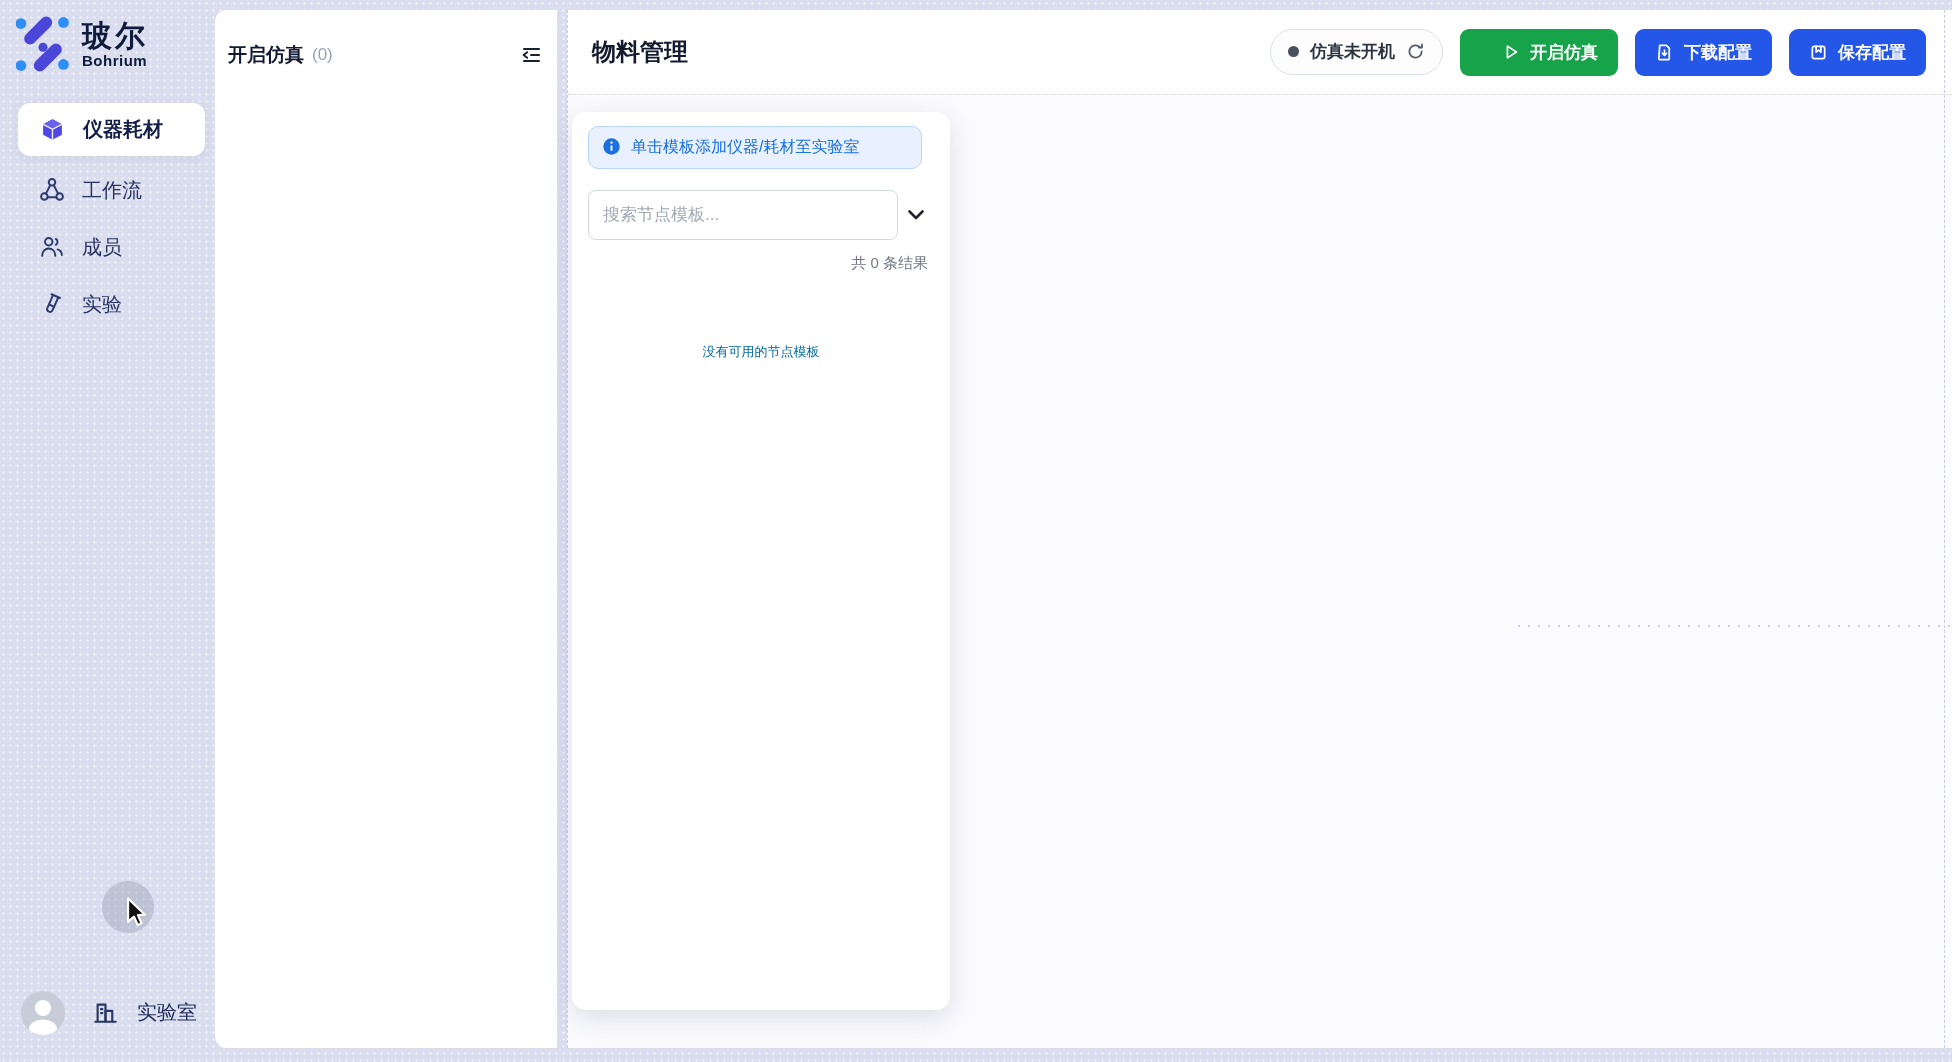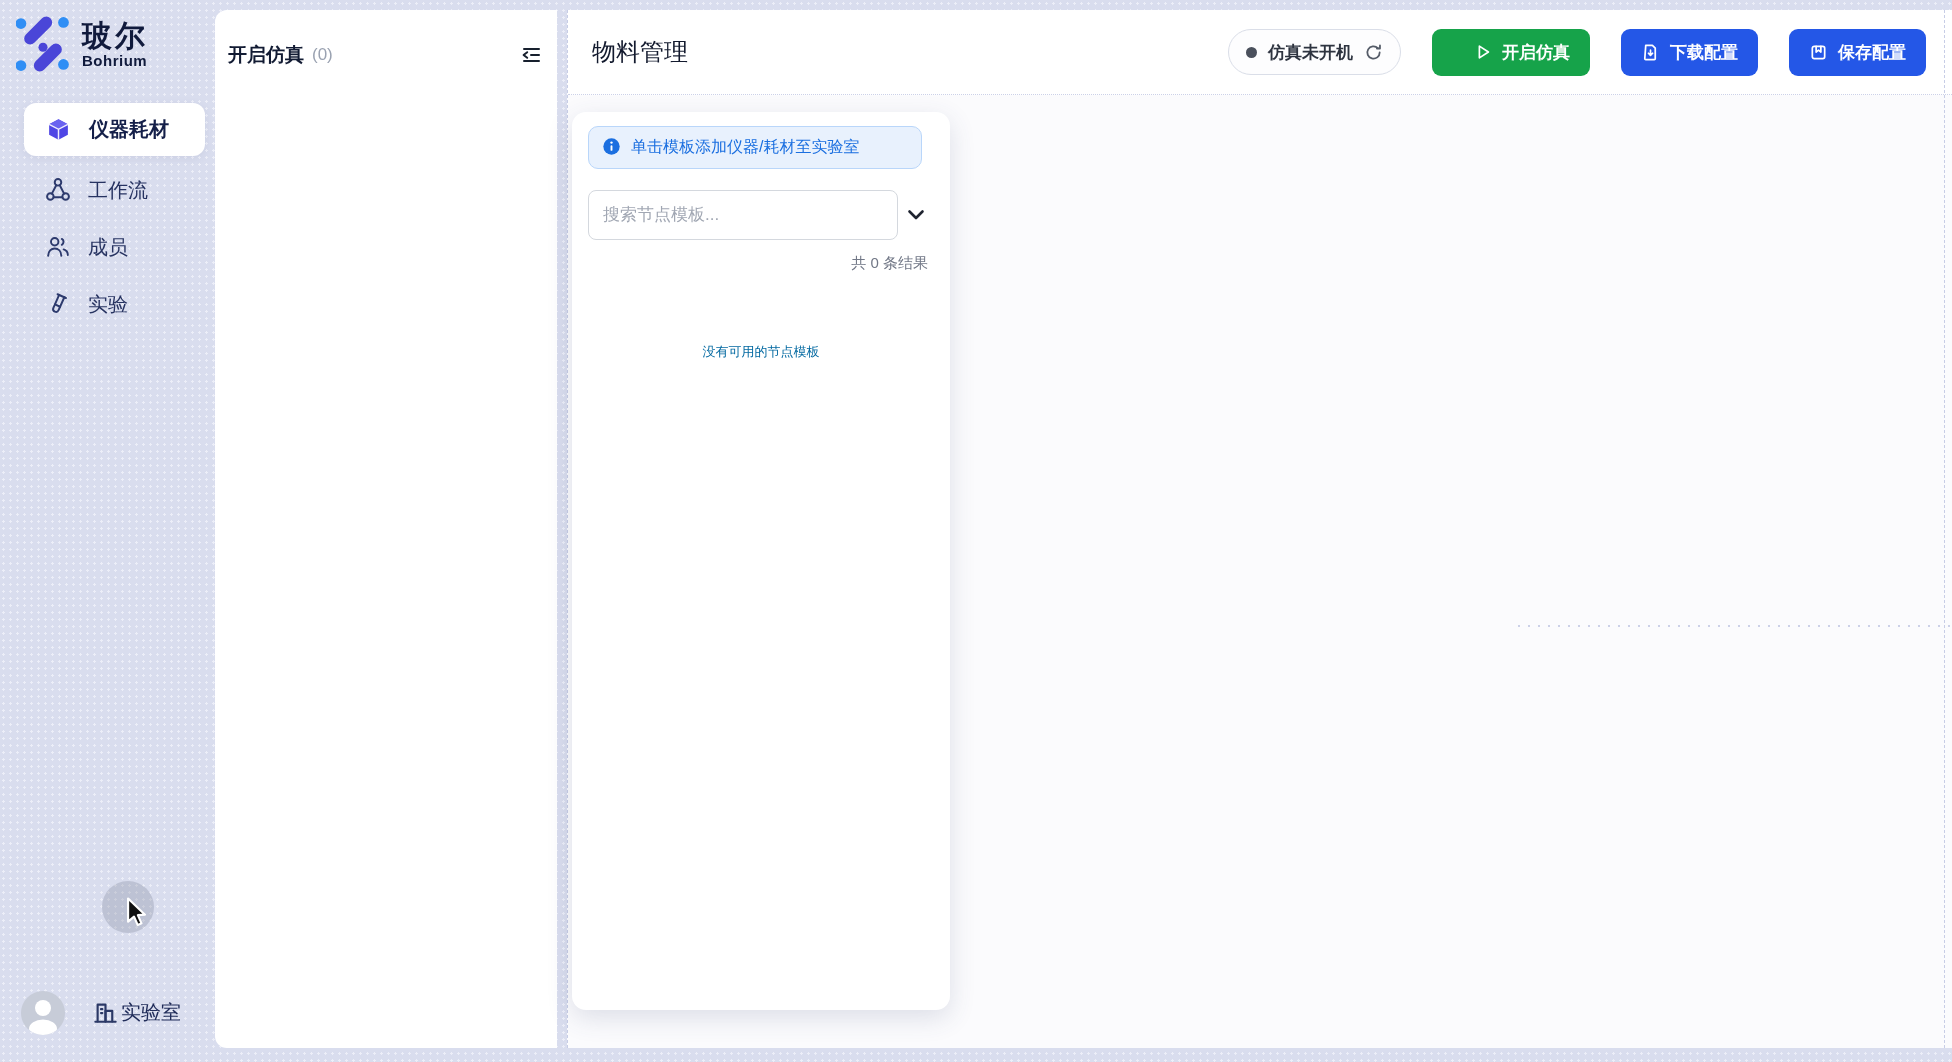--- a/index.html
+++ b/index.html
@@ -11,43 +11,43 @@
     background-size:7px 7px;
     position:relative;
     color:#1c2540;
   }
   
   .sidebar { position:absolute; left:0; top:0; width:215px; height:100%; }
   .logo { position:absolute; left:16px; top:16px; display:flex; align-items:center; gap:12px; }
   .logo-text .zh { font-size:30px; font-weight:800; letter-spacing:3px; color:#101a3c; line-height:1.1; }
   .logo-text .en { font-size:15px; font-weight:700; color:#101a3c; letter-spacing:.5px; }
   .nav { position:absolute; left:0; top:103px; width:100%; }
-  .nav-item { display:flex; align-items:center; gap:18px; height:46px; margin:0 10px 11px 24px; padding-left:22px; border-radius:12px; cursor:pointer;font-family:Liberation Serif, serif; }
+  .nav-item { display:flex; align-items:center; gap:18px; height:46px; margin:0 10px 11px 18px; padding-left:22px; border-radius:12px; cursor:pointer;font-family:Liberation Serif, serif; }
   .nav-item .lbl { font-size:20px; font-weight:500; color:#273361; }
   .nav-item.active { background:#ffffff; height:53px; box-shadow:0 2px 8px rgba(80,90,140,.10); }
   .nav-item.active .lbl { font-weight:700; color:#141f49; }
   .side-footer { position:absolute; left:0; bottom:25px; width:100%; height:48px; }
   .avatar { position:absolute; left:21px; top:2px; width:44px; height:44px; border-radius:50%; background:#c7ccd8; overflow:hidden; }
-  .lab { position:absolute; left:92px; top:10px; display:flex; align-items:center; gap:2px; cursor:pointer; }
+  .lab { position:absolute; left:92px; top:10px; display:flex; align-items:center; gap:18px; cursor:pointer; }
   .lab .lbl { font-size:20px; font-weight:500; color:#202c59; }
   
   .cursor-halo { position:absolute; left:102px; top:881px; width:52px; height:52px; border-radius:50%; background:rgba(125,131,153,.30); }
   .cursor { position:absolute; left:125px; top:897px; }
   
   .materials-panel { position:absolute; left:215px; top:10px; width:342px; bottom:14px; background:#ffffff; border-radius:12px 0 0 12px; }
   .materials-head { position:relative; padding:32px 14px 0 13px; display:flex; align-items:center; }
   .materials-head .title { font-size:19px; font-weight:700; color:#121b33; }
   .materials-head .count { font-size:17px; color:#9aa2b1; margin-left:8px; }
   .collapse-btn { margin-left:auto; width:24px; height:24px; display:flex; align-items:center; justify-content:center; cursor:pointer; }
   
   .main-card { position:absolute; left:567px; top:10px; right:0; bottom:14px; background:#fbfbfd; border-left:1px dashed #c7cde6; }
   .canvas-right-border { position:absolute; right:7px; top:0; bottom:0; width:0; border-left:1px dashed #c7cde6; }
   .main-header { position:relative; height:85px; background:#ffffff; border-bottom:1px dotted #ccd1e8; display:flex; align-items:center; padding:0 26px 0 24px; }
-  .page-title { font-size:24px; font-weight:400; color:#131a2e; }
-  .header-actions { margin-left:auto; display:flex; align-items:center; gap:31px; }
+  .page-title { font-size:24px; font-weight:700; color:#131a2e; }
+  .header-actions { margin-left:auto; display:flex; gap:17px; }
   .status-pill { height:46px; border:1px solid #dadee8; background:#fdfdfe; border-radius:23px; display:flex; align-items:center; gap:11px; padding:0 17px; cursor:default; }
   .status-dot { width:11px; height:11px; border-radius:50%; background:#4a505c; }
   .status-pill .lbl { font-size:17px; font-weight:600; color:#2e3440; }
   .btn { height:47px; border:none; border-radius:9px; display:flex; align-items:center; gap:10px; padding:0 20px; font-size:17px; font-weight:600; color:#ffffff; font-family:inherit; cursor:pointer; }
   .btn-green { background:#16a34a;padding-left:42px; }
   .btn-blue { background:#2457e7; }
   
   .template-panel { position:absolute; left:572px; top:112px; width:378px; height:898px; background:#ffffff; border-radius:14px; box-shadow:0 8px 26px rgba(62,72,120,.16); padding:14px 16px; }
   .info-banner { display:flex; gap:10px; background:#e8f1fd; border:1px solid #b9d6fa; border-radius:10px; padding:10px 13px; margin-right:12px; }
   .info-banner .txt { font-size:16px; color:#1b6fe0; }

